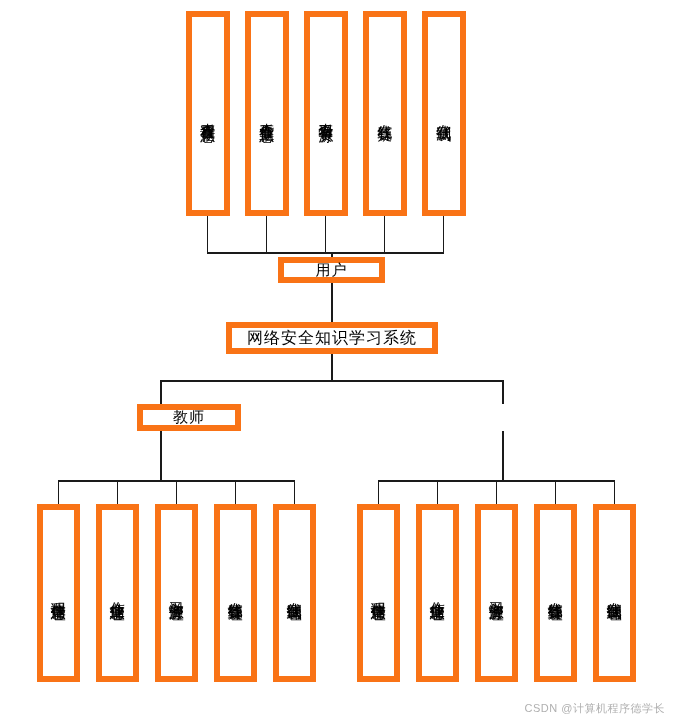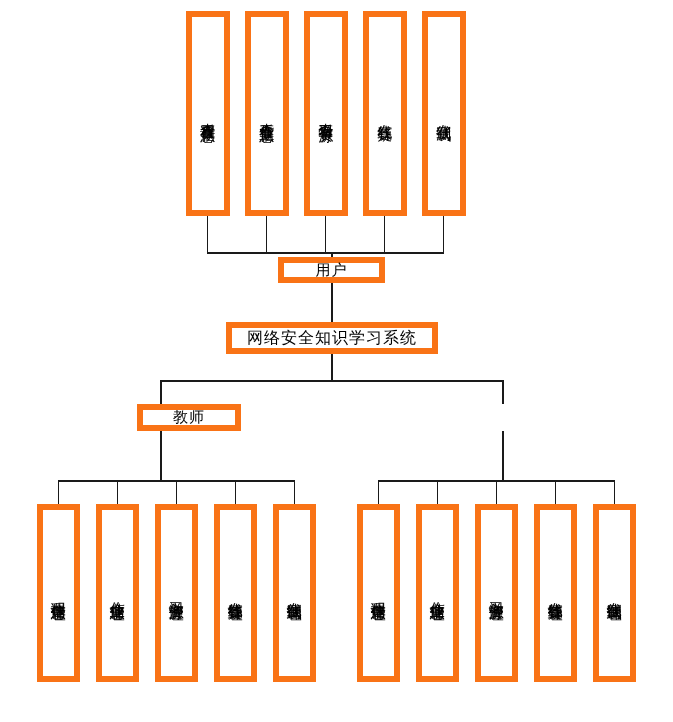--- a/index.html
+++ b/index.html
@@ -157,13 +157,14 @@
   <div class="node vnode" style="left:475px; top:504px; width:43px; height:178px;">
     <span class="txt">学习资源管理</span>
   </div>
   <div class="node vnode" style="left:534px; top:504px; width:43px; height:178px;">
     <span class="txt">在线答疑管理</span>
   </div>
   <div class="node vnode" style="left:593px; top:504px; width:43px; height:178px;">
     <span class="txt">在线测试管理</span>
   </div>
 
+  <div class="watermark">CSDN @计算机程序德学长</div>
 </div>
 
 </body></html>

